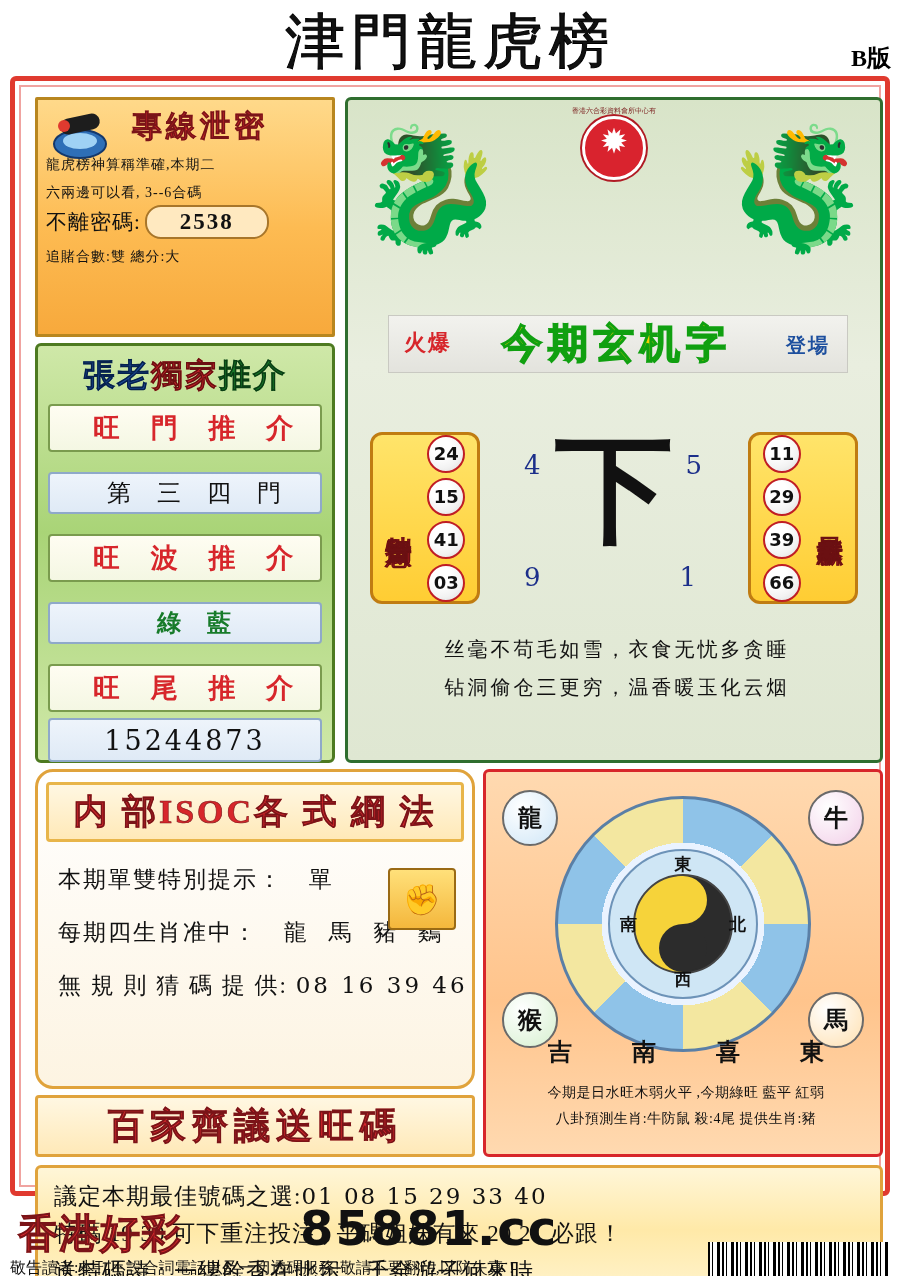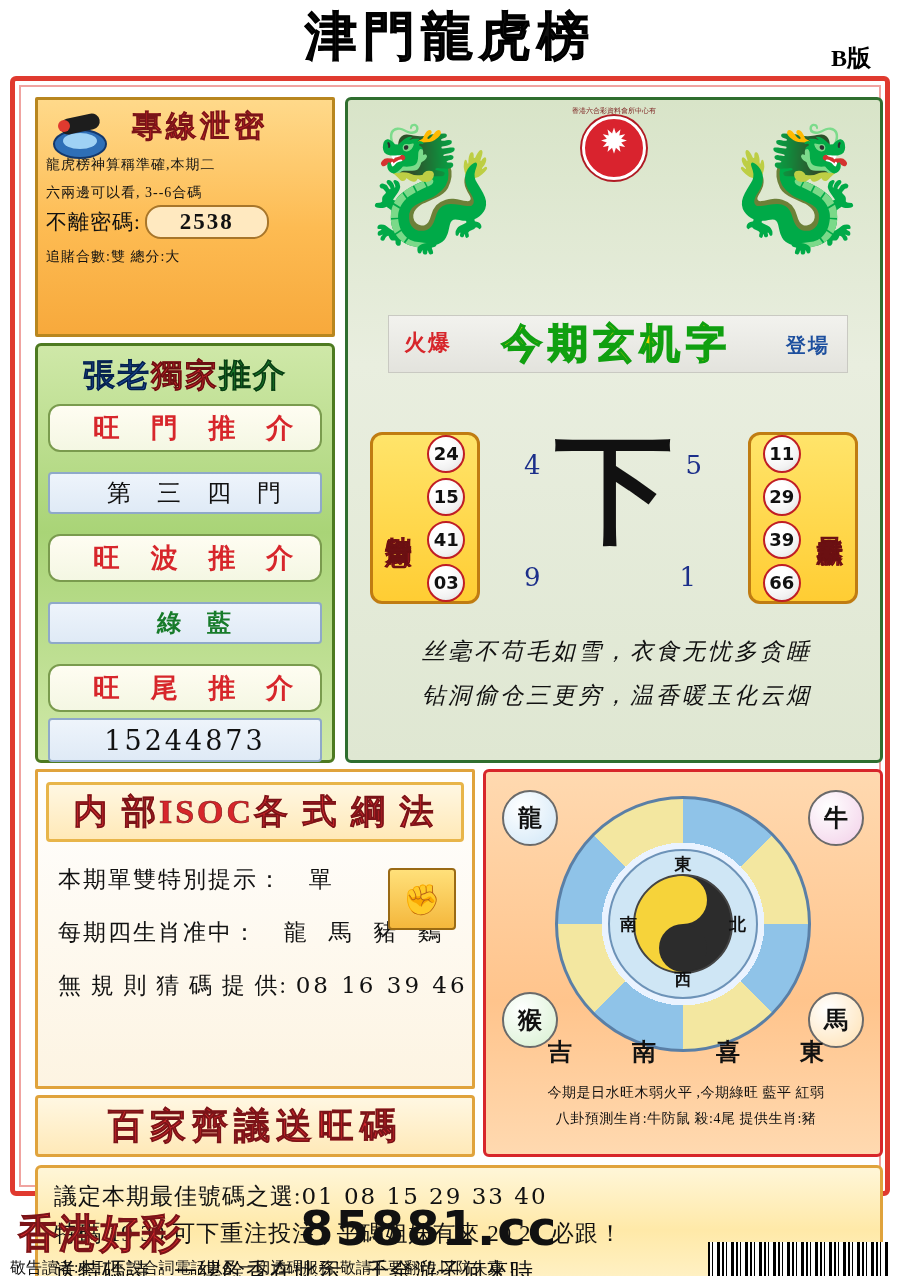--- a/index.html
+++ b/index.html
@@ -13,26 +13,26 @@
     position:absolute;inset:0;
     background:#fff;
   }
   
   .masthead{
     position:absolute;left:0;top:0;width:900px;height:74px;
   }
   .mast-title{
     position:absolute;left:0;top:2px;width:900px;text-align:center;
     font-family:"DejaVu Serif",serif;
-    font-size:52px;font-weight:bold;letter-spacing:6px;
+    font-size:60px;font-weight:normal;letter-spacing:6px;
     color:#111;
     -webkit-text-stroke:1px #000;
   }
   .mast-edition{
-    position:absolute;right:29px;top:42px;
+    position:absolute;right:9px;top:42px;
     font-size:24px;font-weight:bold;color:#000;
   }
   
   .frame{
     position:absolute;left:10px;top:76px;width:880px;height:1120px;
     border:5px solid #e03a2f;
     border-radius:6px;
     background:linear-gradient(180deg,#fff 0%,#fff 100%);
     box-sizing:border-box;
   }
@@ -77,21 +77,21 @@
     padding:6px;
   }
   .zl-title{
     text-align:center;font-size:32px;font-weight:bold;letter-spacing:2px;
     margin:2px 0 6px;
   }
   .zl-title .b{color:#1d4f9e;-webkit-text-stroke:.5px #06214d;}
   .zl-title .r{color:#d7262b;-webkit-text-stroke:.5px #6b1012;}
   .zl-title .g{color:#177b2a;-webkit-text-stroke:.5px #0a3d14;}
   .zl-band{
-    margin:6px 4px;height:44px;border:2px solid #7a9b4e;border-radius:12px;
+    margin:6px 4px;height:44px;border:2px solid #7a9b4e;border-radius:4px;
     background:linear-gradient(180deg,#fffdf2 0%,#f4f7e3 100%);
     display:flex;align-items:center;justify-content:center;
     font-size:27px;font-weight:bold;color:#d7262b;letter-spacing:12px;
     text-indent:12px;
     padding-left:16px;
   }
   .zl-sub{
     margin:20px 4px;height:38px;border:2px solid #8fa9c9;border-radius:4px;
     background:linear-gradient(180deg,#eef4fb 0%,#dfeaf6 100%);
     display:flex;align-items:center;justify-content:center;
@@ -177,28 +177,28 @@
   }
   .cn-tl{left:176px;top:350px;}
   .cn-tr{right:178px;top:350px;}
   .cn-bl{left:176px;top:462px;}
   .cn-br{right:184px;top:462px;}
   .verse{
     position:absolute;left:26px;top:530px;width:486px;
     text-align:center;color:#111;
   }
   .verse div{
-    font-size:23px;letter-spacing:3px;line-height:1.9;
-    font-family:"DejaVu Serif",serif;font-style:italic;
+    font-size:20px;letter-spacing:3px;line-height:1.9;
+    font-family:"DejaVu Serif",serif;
   }
   
   .isoc{
     left:14px;top:682px;width:440px;height:320px;
     background:linear-gradient(180deg,#ffffff 0%,#fdf4e2 100%);
-    border:3px solid #e0a33c;border-radius:2px;
+    border:3px solid #e0a33c;border-radius:18px;
   }
   .isoc-title{
     margin:10px 8px 4px;height:54px;
     border:3px solid #e8b54a;border-radius:4px;
     background:linear-gradient(180deg,#fff7e2 0%,#ffe9b8 100%);
     display:flex;align-items:center;justify-content:center;
     font-size:34px;font-weight:bold;color:#d7262b;letter-spacing:3px;
     -webkit-text-stroke:.6px #7a1418;
   }
   .isoc-row{

